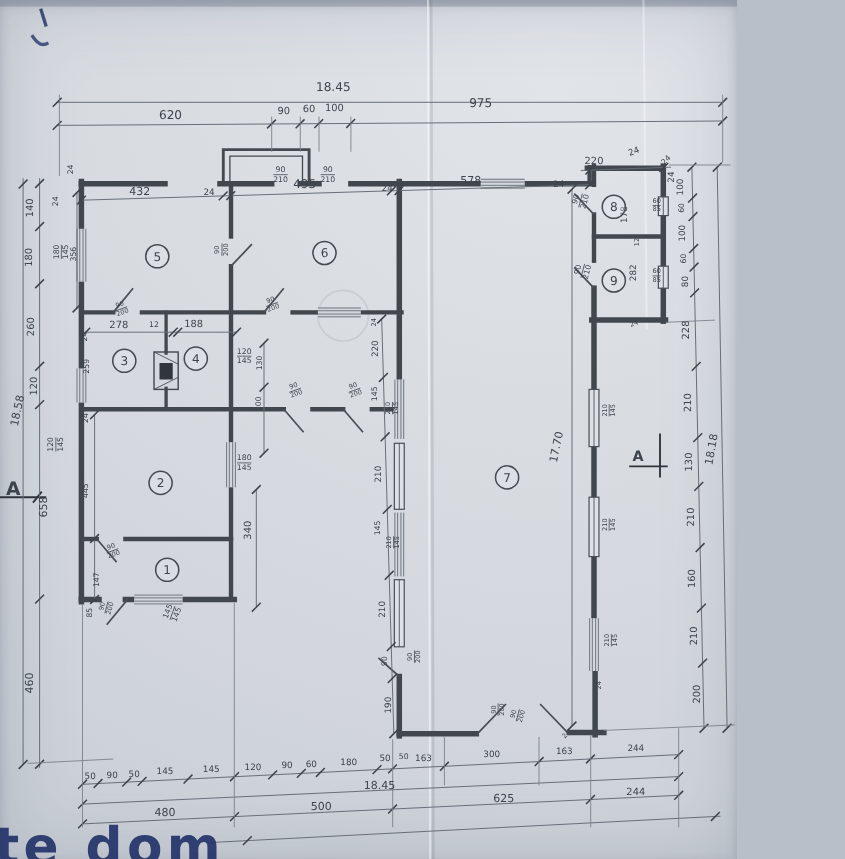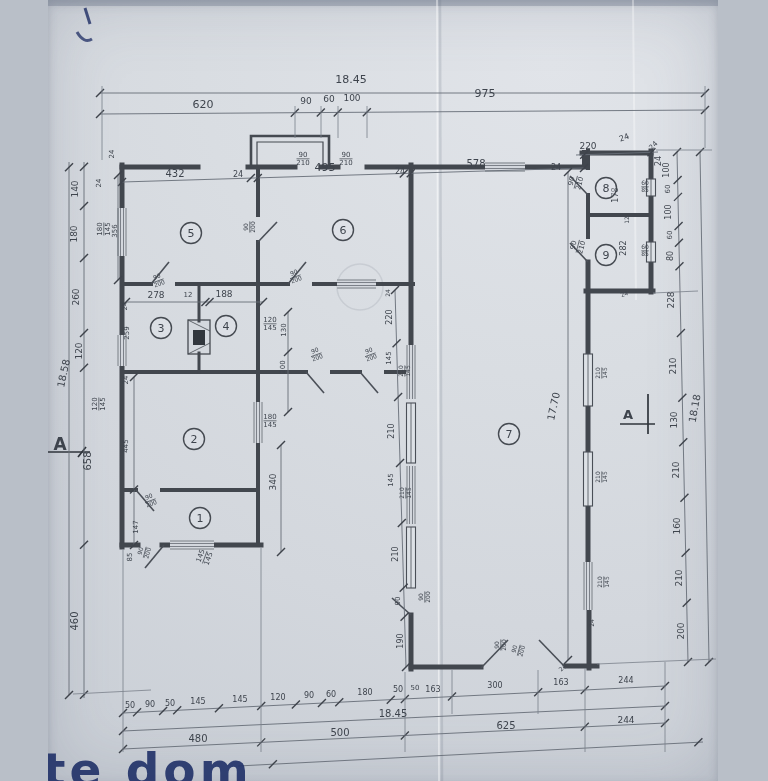--- a/index.html
+++ b/index.html
@@ -2,21 +2,20 @@
 <html><head>
 <meta charset="utf-8">
 <style>
   html,body{margin:0;padding:0;background:#b9bfc8;}
   .paper{
     position:relative;width:670px;height:781px;overflow:hidden;
     background:
       radial-gradient(130% 100% at 75% 8%, #e1e4e9 0%, #d9dde2 40%, #d3d7dd 72%, #cbd0d7 100%);
     box-shadow:inset 0 0 70px rgba(80,92,115,.22), inset 0 4px 10px rgba(70,82,105,.25);
     font-family:"DejaVu Sans",sans-serif;
-    margin-left:48px;
   }
   svg{position:absolute;left:0;top:0;}
   .wall{stroke:#42474e;stroke-linecap:square;}
   .leaf{stroke:#4a4f57;stroke-width:1.6;}
   .dimln{stroke:#676d77;stroke-width:0.9;fill:none;}
   .tick{stroke:#3e434b;stroke-width:1.4;}
   .ext{stroke:#7a808a;stroke-width:0.8;}
   .sect{stroke:#2f343b;stroke-width:1.7;}
   text.dim{fill:#3e444d;text-anchor:middle;}
   .fracline{stroke:#3e444d;stroke-width:0.7;}

